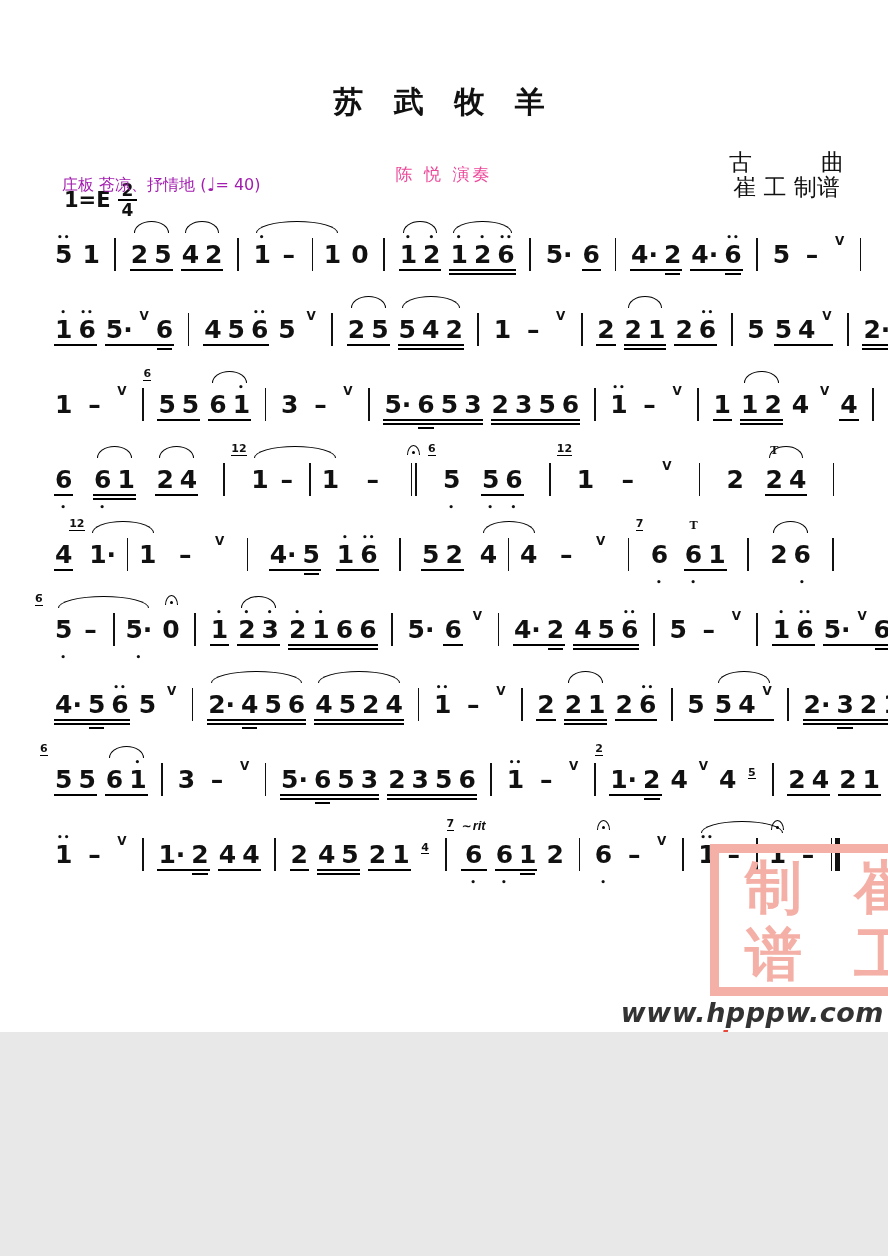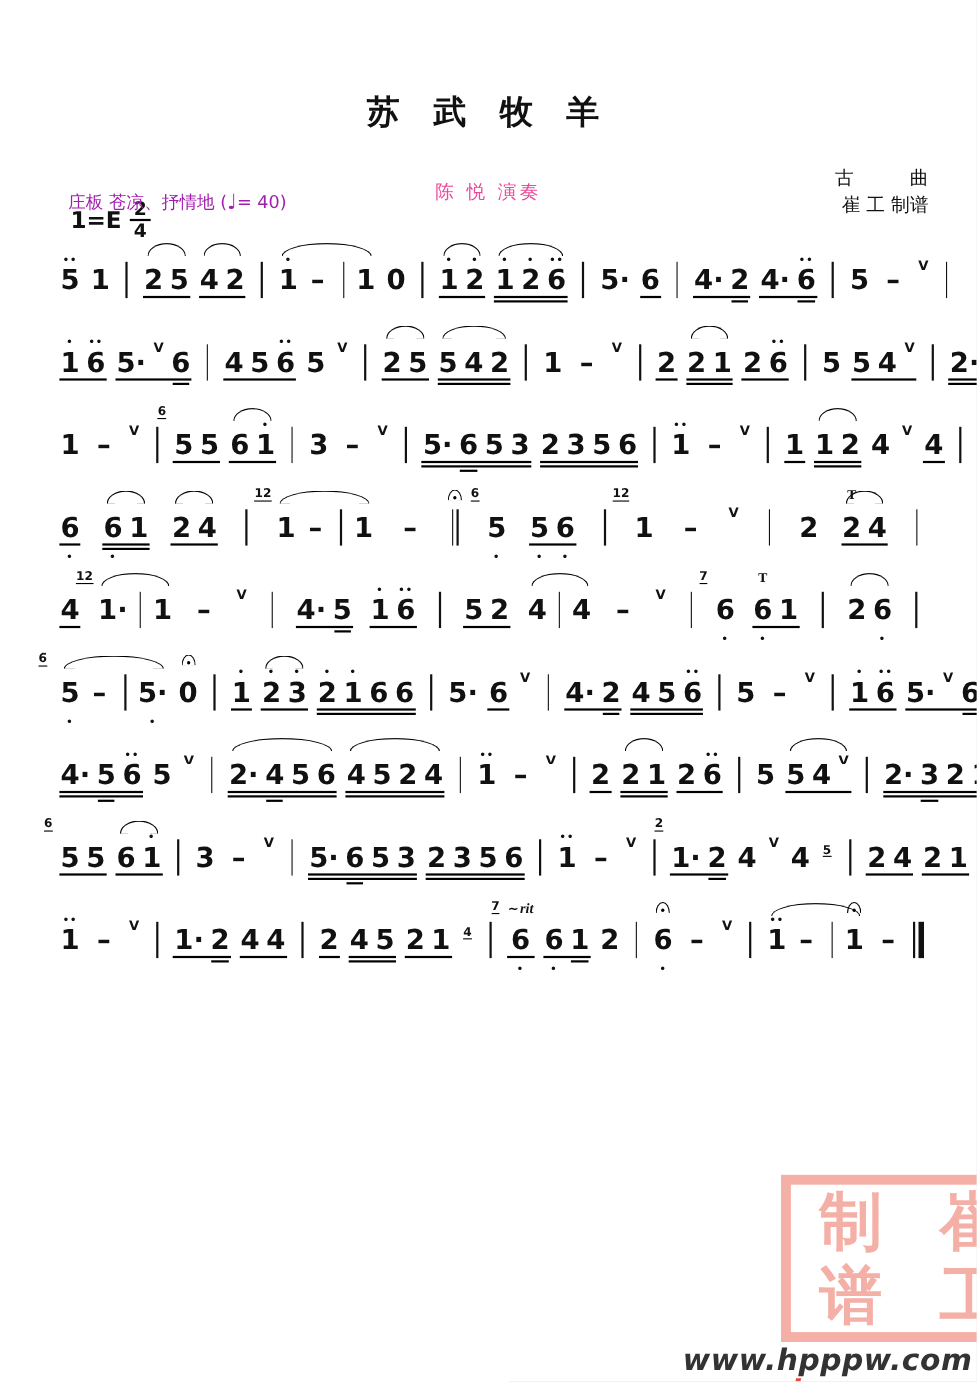--- a/index.html
+++ b/index.html
@@ -1,30 +1,30 @@
 <!DOCTYPE html>
 <html><head>
 <meta charset="utf-8">
 <style>
   html,body{margin:0;padding:0;background:#e8e8e8;}
-  .page{position:relative;width:888px;height:1256px;background:#ffffff;margin:0 auto;
+  .page{position:relative;width:888px;height:1032px;background:#ffffff;margin:0 auto;
         font-family:"DejaVu Sans",sans-serif;color:#111;overflow:hidden;}
   
   .title{position:absolute;top:82px;left:0;right:0;text-align:center;
          font-size:30px;font-weight:800;letter-spacing:10px;}
   .keyrow{position:absolute;top:136px;left:64px;font-size:21px;font-weight:700;
           display:flex;align-items:center;gap:7px;margin-top:46px;}
   .meter{display:inline-block;text-align:center;font-size:17px;line-height:16px;font-weight:700;}
   .meter .num{display:block;border-bottom:2px solid #000;padding:0 4px 1px;}
   .meter .den{display:block;padding-top:1px;}
   .temporow{position:absolute;top:172px;left:62px;font-size:16px;color:#a21caf;}
   .temporow .qnote{font-size:19px;position:relative;top:1px;}
   .performer{position:absolute;top:163px;left:0;right:0;text-align:center;
              font-size:17px;color:#ec4899;letter-spacing:3px;}
-  .credits{position:absolute;top:150px;right:44px;text-align:right;font-size:17px;line-height:25px;}
+  .credits{position:absolute;top:150px;right:44px;text-align:center;font-size:23px;line-height:25px;}
   
   .score{position:absolute;left:50px;right:44px;top:219px;}
   .system{display:flex;justify-content:space-between;align-items:flex-start;
           height:69px;margin-bottom:6px;}
   .group{position:relative;display:inline-flex;margin:0 2px;}
   .tok{display:inline-flex;flex-direction:column;align-items:center;position:relative;
        margin:0 3px;min-width:11px;}
   .tok .orn{height:14px;font-size:11px;line-height:14px;}
   .tok .ad{height:9px;font-size:9px;line-height:8px;letter-spacing:1px;font-weight:700;}
   .tok .dg{height:27px;font-size:25px;line-height:26px;font-weight:700;white-space:nowrap;}
@@ -54,21 +54,21 @@
   
   .ferm{display:inline-block;position:relative;width:15px;height:13px;}
   .ferm::before{content:"";position:absolute;left:1px;right:1px;top:1px;height:9px;
                 border:1.7px solid #000;border-bottom:none;
                 border-radius:50% 50% 0 0 / 100% 100% 0 0;}
   .ferm::after{content:"";position:absolute;left:50%;top:7px;width:3px;height:3px;
                margin-left:-1.5px;border-radius:50%;background:#000;}
   
   .torn{font-size:10px;font-weight:700;font-family:"DejaVu Serif",serif;}
   .sq{font-weight:700;font-size:12px;}
-  .rit{font-style:italic;font-family:Liberation Serif, serif;font-size:13px;font-weight:700;margin-left:1px;}
+  .rit{font-style:italic;font-family:Liberation Sans, sans-serif;font-size:13px;font-weight:700;margin-left:1px;}
   
   .pagenum{position:absolute;left:0;right:0;bottom:32px;text-align:center;font-size:16px;letter-spacing:1px;}
   .site{position:absolute;right:4px;bottom:4px;font-size:27px;font-weight:800;font-style:italic;letter-spacing:.5px;}
   .red-sliver{position:absolute;right:2px;bottom:0;height:6px;width:260px;overflow:hidden;
               font-size:26px;font-weight:800;font-style:italic;text-align:right;}
   
   .seal{position:absolute;right:-58px;bottom:36px;width:218px;height:134px;
         border:9px solid #f4b0a6;display:grid;grid-template-columns:1fr 1fr;
         place-items:center;font-size:57px;font-weight:700;color:#f4b0a6;line-height:60px;}
 </style>

